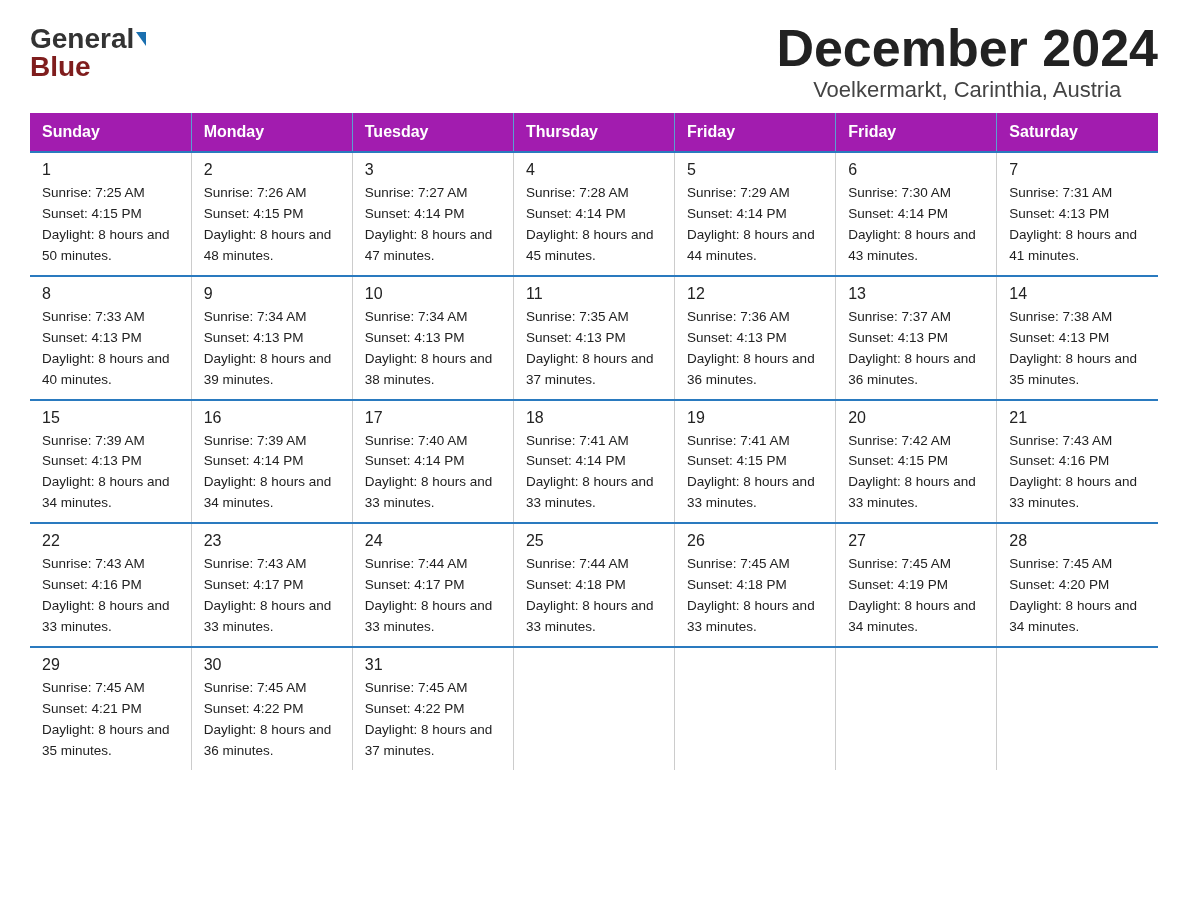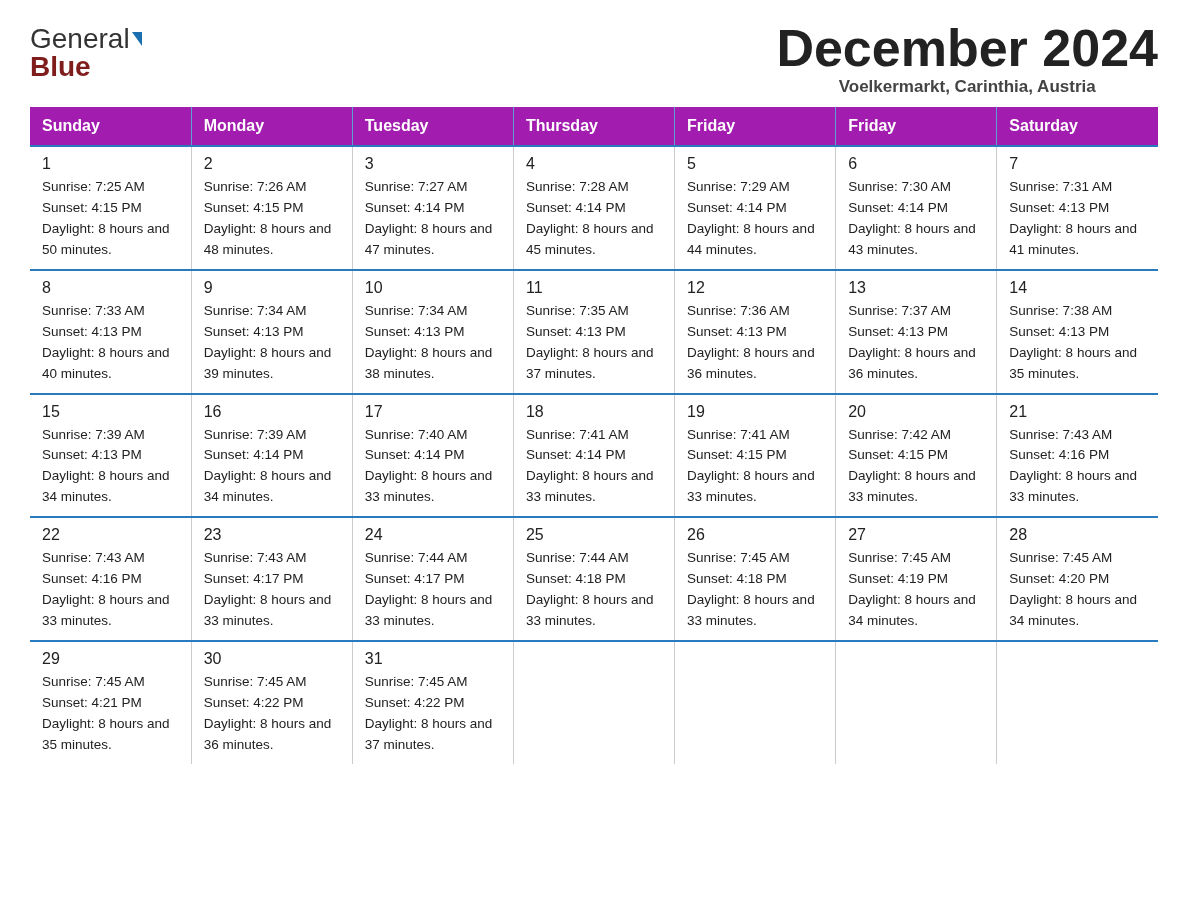--- a/index.html
+++ b/index.html
@@ -17,21 +17,21 @@
       margin-bottom: 10px;
     }
     .logo {
       display: flex;
       flex-direction: column;
       align-items: flex-start;
       padding-top: 5px;
     }
     .logo-text-general {
       font-size: 28px;
-      font-weight: normal;
+      font-weight: bold;
       color: #333;
       line-height: 1;
     }
     .logo-text-blue {
       font-size: 28px;
       font-weight: bold;
       color: #7f1d1d;
       line-height: 1;
     }
     .logo-triangle {
@@ -51,22 +51,22 @@
     .title-block {
       text-align: center;
     }
     .title-block h1 {
       font-size: 52px;
       font-weight: bold;
       color: #222;
       line-height: 1.1;
     }
     .title-block h2 {
-      font-size: 17px;
-      font-weight: bold;
+      font-size: 22px;
+      font-weight: normal;
       color: #444;
     }
     table {
       width: 100%;
       border-collapse: collapse;
       margin-top: 5px;
     }
     thead tr th {
       background-color: #a21caf;
       color: #fff;

